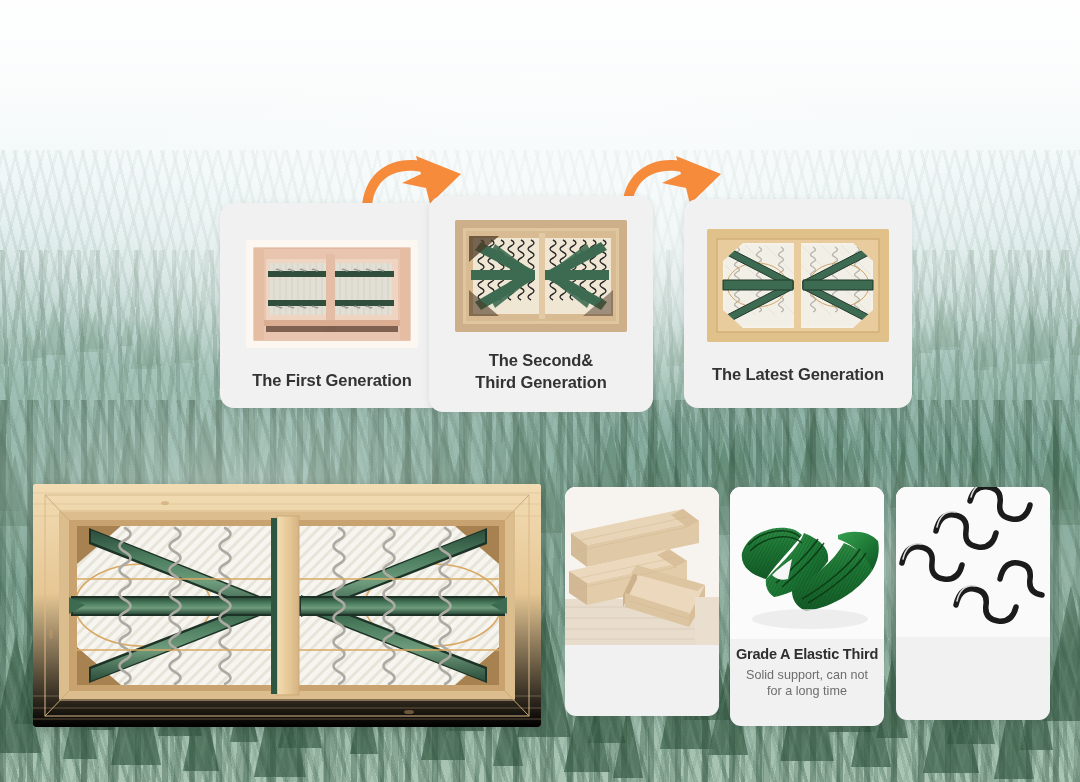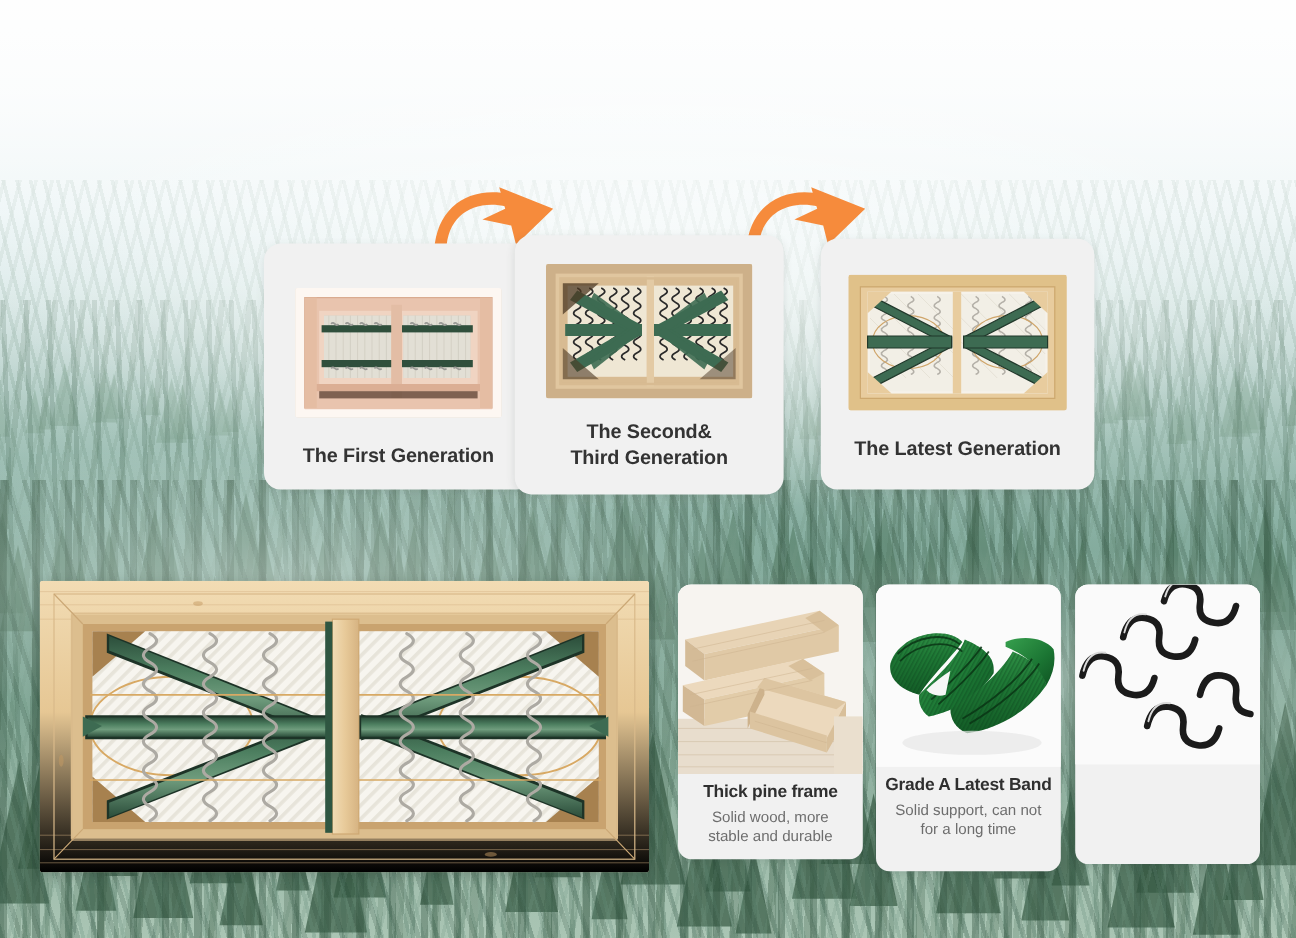--- a/index.html
+++ b/index.html
@@ -663,25 +663,20 @@
           <path d="M118 22 L134 34 L122 40 L106 28 Z" fill="#d9c09b"></path>
           <path d="M104 62 L122 74 L110 80 L92 68 Z" fill="#d9c09b"></path>
           <path d="M72 78 L140 98 L132 104 L66 86 Z" fill="#ddc5a1"></path>
         </g>
         <g stroke="#cdb390" stroke-width=".6" opacity=".7">
           <path d="M12 54 L122 30 M12 64 L122 40 M10 92 L112 70 M10 102 L112 80 M64 114 L124 132"></path>
         </g>
         <rect x="130" y="110" width="24" height="48" fill="#eadfce"></rect>
       </svg>
     </div>
-    <div class="txt">
-      <span class="f-title">Thick pine frame</span>
-      <span class="f-sub">Solid wood, more</span>
-      <span class="f-sub" style="margin-top:0">stable and durable</span>
-    </div>
   </div>
 
   <div class="feat-card" id="feat-card-1">
     <div class="photo">
       <svg width="154" height="152" viewBox="0 0 154 152">
         <defs>
           <linearGradient id="bg1" x1="0" y1="0" x2="0" y2="1">
             <stop offset="0" stop-color="#2f8f45"></stop>
             <stop offset="35%" stop-color="#1f7a36"></stop>
             <stop offset="100%" stop-color="#135c26"></stop>
@@ -713,21 +708,21 @@
           <path d="M52 100 C68 86 86 68 94 56"></path>
           <path d="M72 112 C96 98 120 78 130 62"></path>
           <path d="M78 116 C102 102 126 82 136 66"></path>
         </g>
 
         <path d="M42 88 C48 82 56 76 62 72 L58 92 C52 94 46 92 42 88 Z" fill="#f6f6f6"></path>
         <ellipse cx="80" cy="132" rx="58" ry="10" fill="#e7e7e7" opacity=".7"></ellipse>
       </svg>
     </div>
     <div class="txt">
-      <span class="f-title">Grade A Latest Band</span>
+      <span class="f-title">Grade A Elastic Third</span>
       <span class="f-sub">Solid support, can not</span>
       <span class="f-sub" style="margin-top:0">for a long time</span>
     </div>
   </div>
 
   <div class="feat-card" id="feat-card-2">
     <div class="photo">
       <svg width="154" height="150" viewBox="0 0 154 150">
         <rect width="154" height="150" fill="#fafafa"></rect>
         <g fill="none" stroke="#1b1b1b" stroke-width="5.5" stroke-linecap="round" stroke-linejoin="round">

